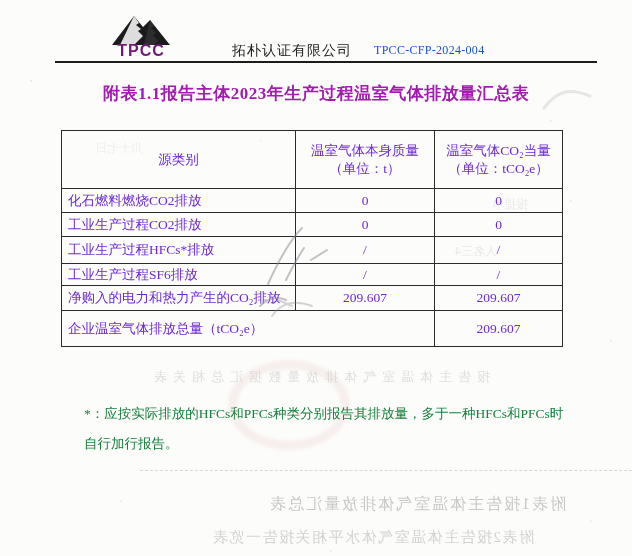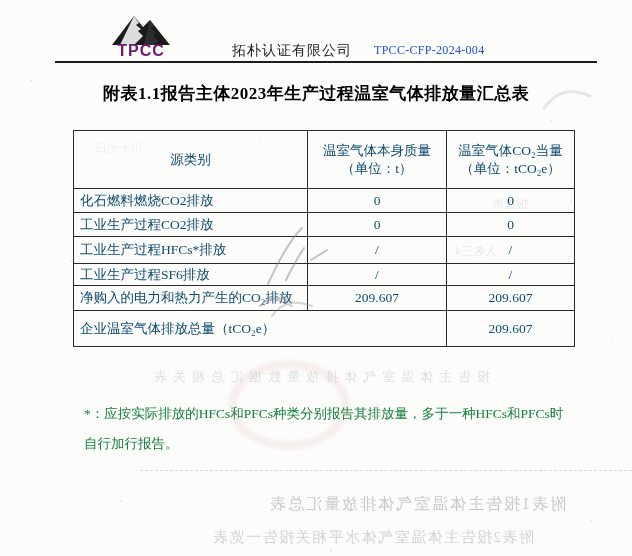--- a/index.html
+++ b/index.html
@@ -23,28 +23,28 @@
     color:#701a75; text-align:center;
   }
   .company-name { left:204px; top:42px; font-size:14px; letter-spacing:1px; color:#222;margin-left:28px; }
   .doc-number   { left:374px; top:43px; font-size:12px; letter-spacing:0.3px; color:#1d4ed8; }
   .header-rule  { left:55px; top:61px; width:542px; height:2px; background:#1c1c1c; }
 
   
   .page-title {
     left:0; top:82px; width:632px;
     text-align:center; font-size:17px; font-weight:bold;
-    letter-spacing:0.5px; color:#000000;
+    letter-spacing:0.5px; color:#a21caf;
   }
 
   
   table.ghg {
-    position:absolute; left:73px; top:130px;
+    position:absolute; left:61px; top:130px;
     border-collapse:collapse; table-layout:fixed;
-    width:501px; font-size:13.5px; color:#0c4a6e;
+    width:501px; font-size:13.5px; color:#6d28d9;
   }
   table.ghg td {
     border:1.5px solid #2a2a2a;
     text-align:center; vertical-align:middle;
     overflow:hidden; white-space:nowrap;
   }
   table.ghg td.lbl { text-align:left; padding-left:6px; }
   tr.hrow td { height:58px; font-size:13.5px; }
   tr.r0 td { height:24px; } tr.r1 td { height:24px; }
   tr.r2 td { height:27px; } tr.r3 td { height:30px; }

